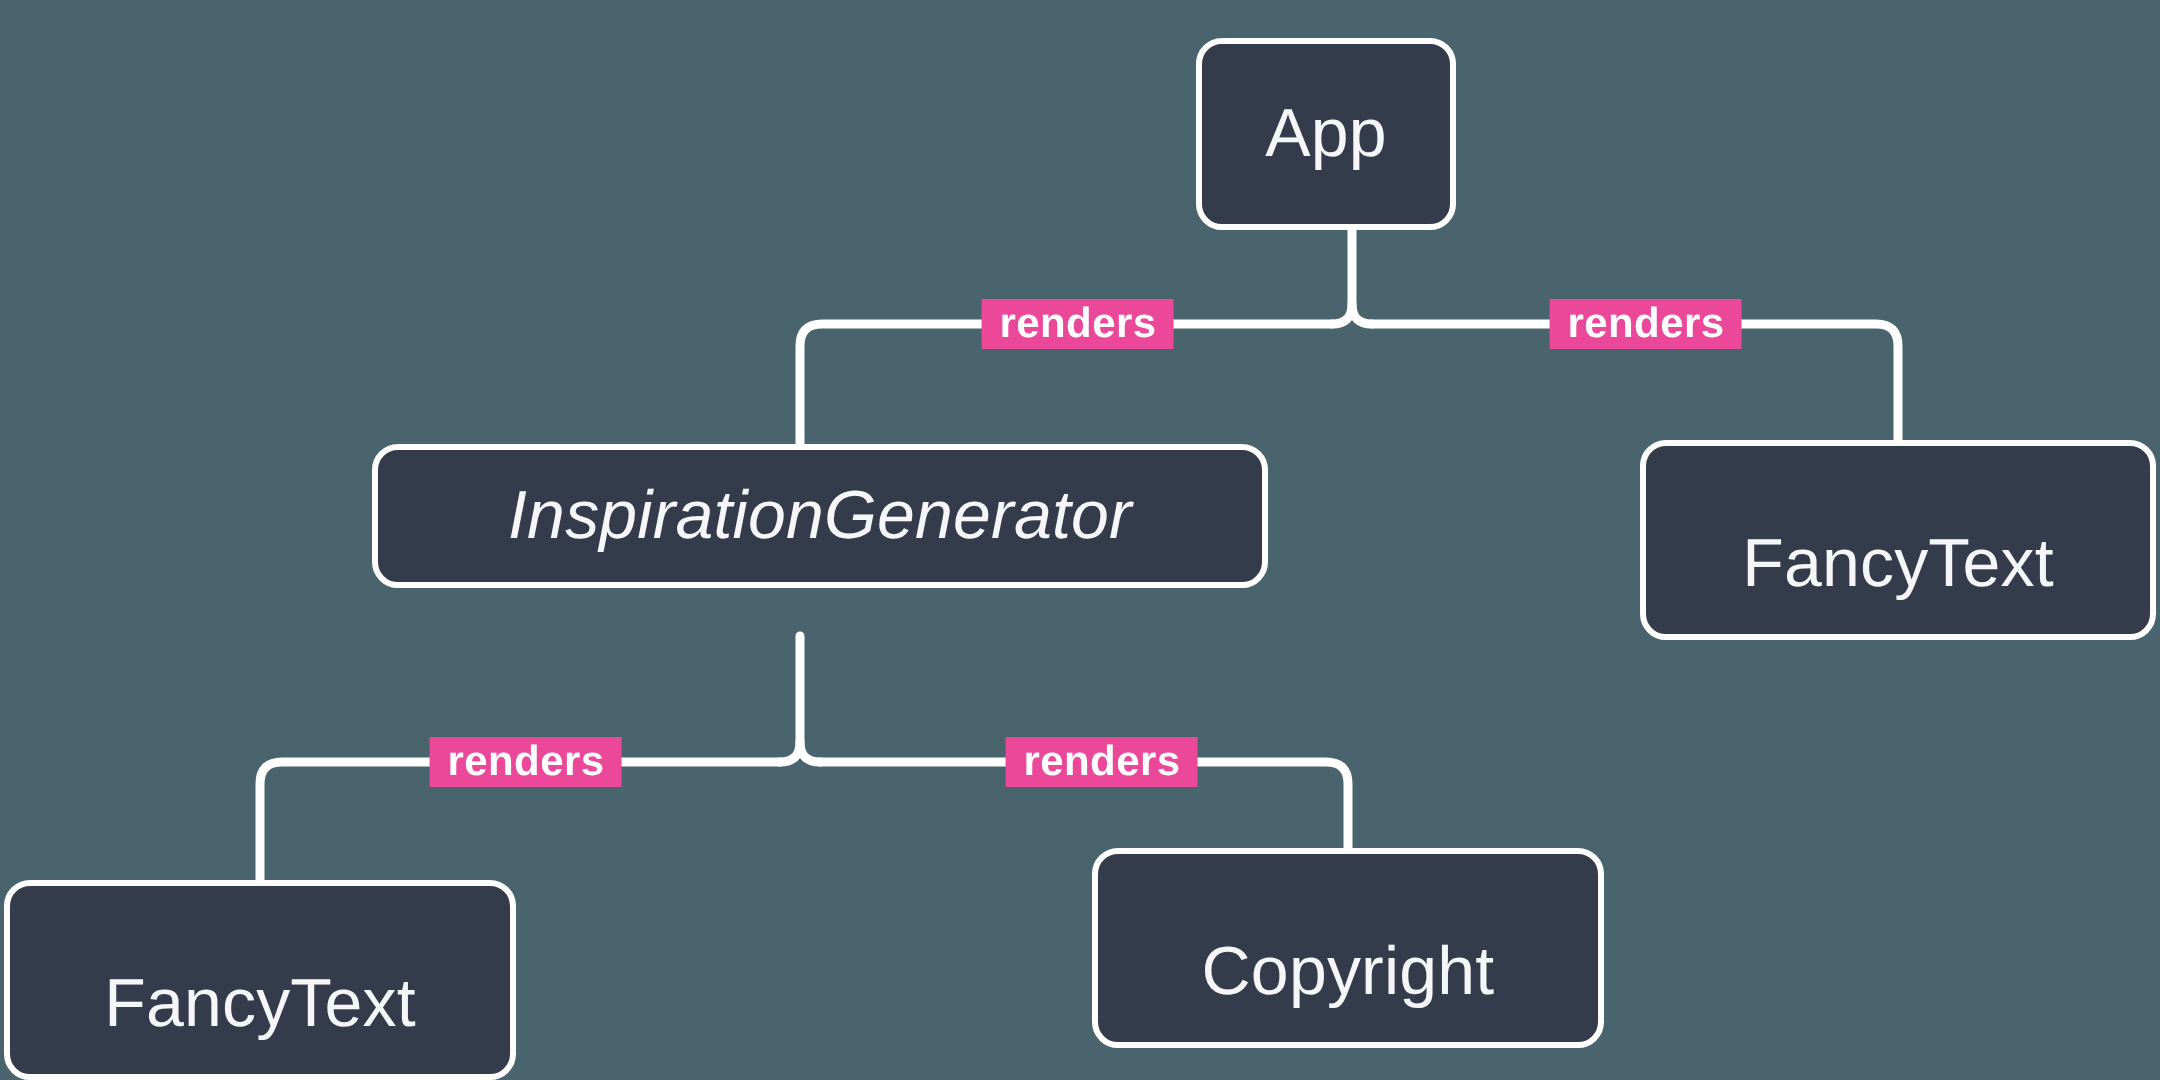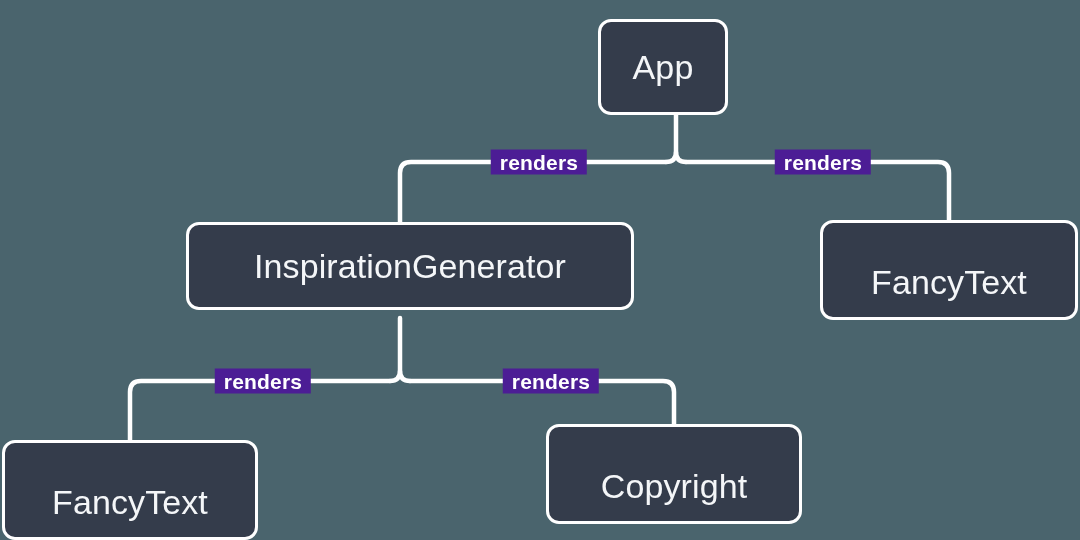--- a/index.html
+++ b/index.html
@@ -49,21 +49,21 @@
 
   .edge-label {
     position: absolute;
     color: #ffffff;
     font-size: 21px;
     font-weight: 700;
     letter-spacing: 0.2px;
     line-height: 1;
     white-space: nowrap;
     transform: translate(-50%, -50%);
-    background: #4c1d95;
+    background: #ec4899;
     padding: 2px 9px;
   }
 </style>
 </head>
 <body>
 
 <div id="stage">
 
   <svg id="wires" viewBox="0 0 1080 540" width="1080" height="540" xmlns="http://www.w3.org/2000/svg">
     <g fill="none" stroke="#ffffff" stroke-width="4.5" stroke-linecap="round" stroke-linejoin="round">
@@ -81,21 +81,21 @@
       <path d="M 390 381 L 141 381 Q 130 381 130 392 L 130 440"></path>
 
       <path d="M 410 381 L 663 381 Q 674 381 674 392 L 674 440"></path>
     </g>
   </svg>
 
   <div class="node" style="left:598px; top:2px; width:130px; height:96px;margin-top:17px;">
     <span class="node-label">App</span>
   </div>
 
-  <div class="node" style="left:186px; top:222px; width:448px; height:88px;">
+  <div class="node" style="left:186px; top:222px; width:448px; height:72px;font-style:italic;">
     <span class="node-label">InspirationGenerator</span>
   </div>
 
   <div class="node small" style="left:820px; top:220px; width:258px; height:100px;">
     <span class="node-label">FancyText</span>
   </div>
 
   <div class="node small" style="left:2px; top:440px; width:256px; height:100px;">
     <span class="node-label">FancyText</span>
   </div>

